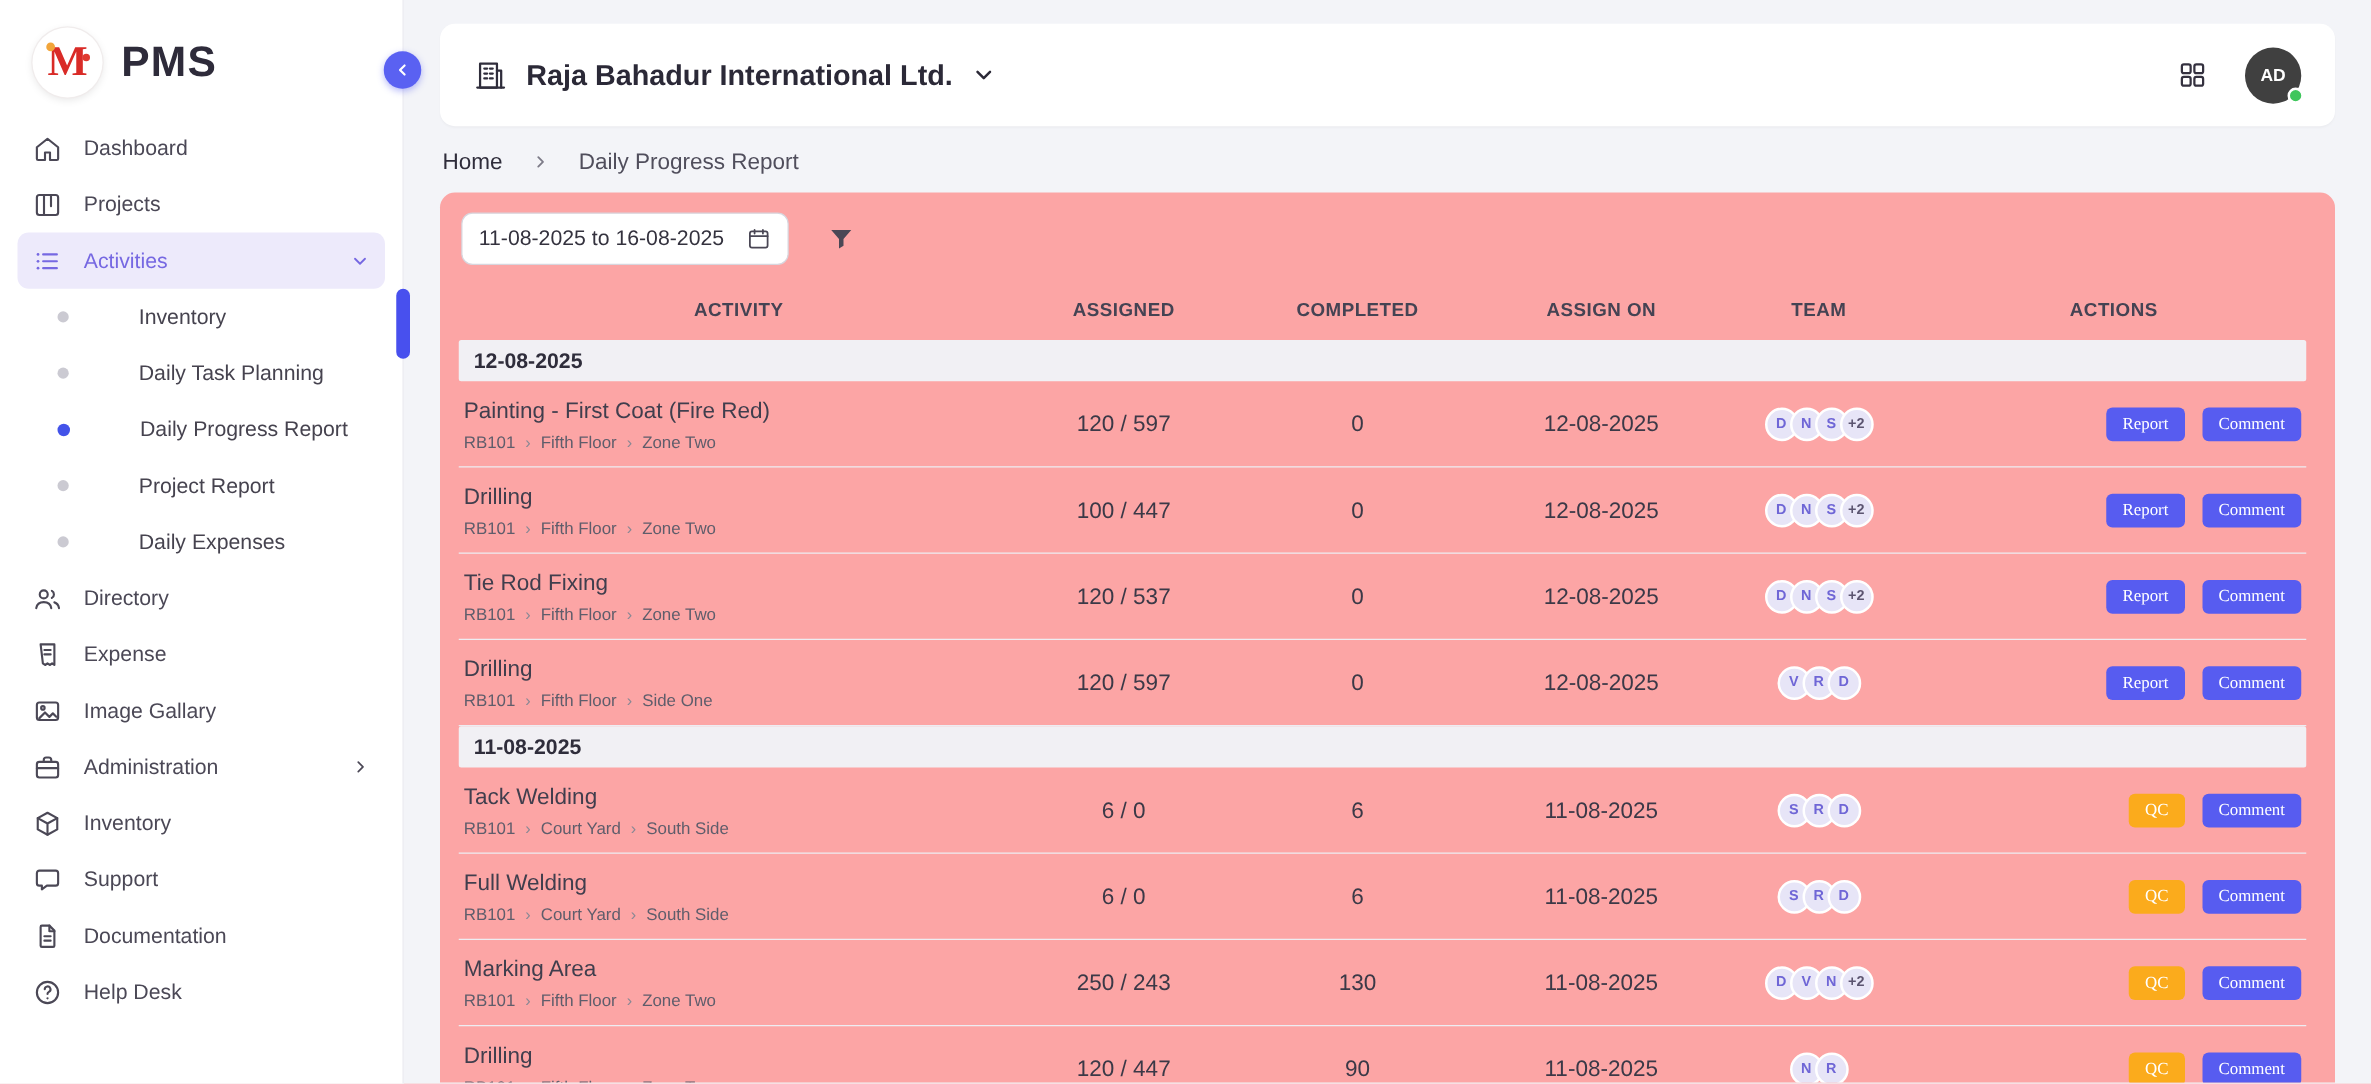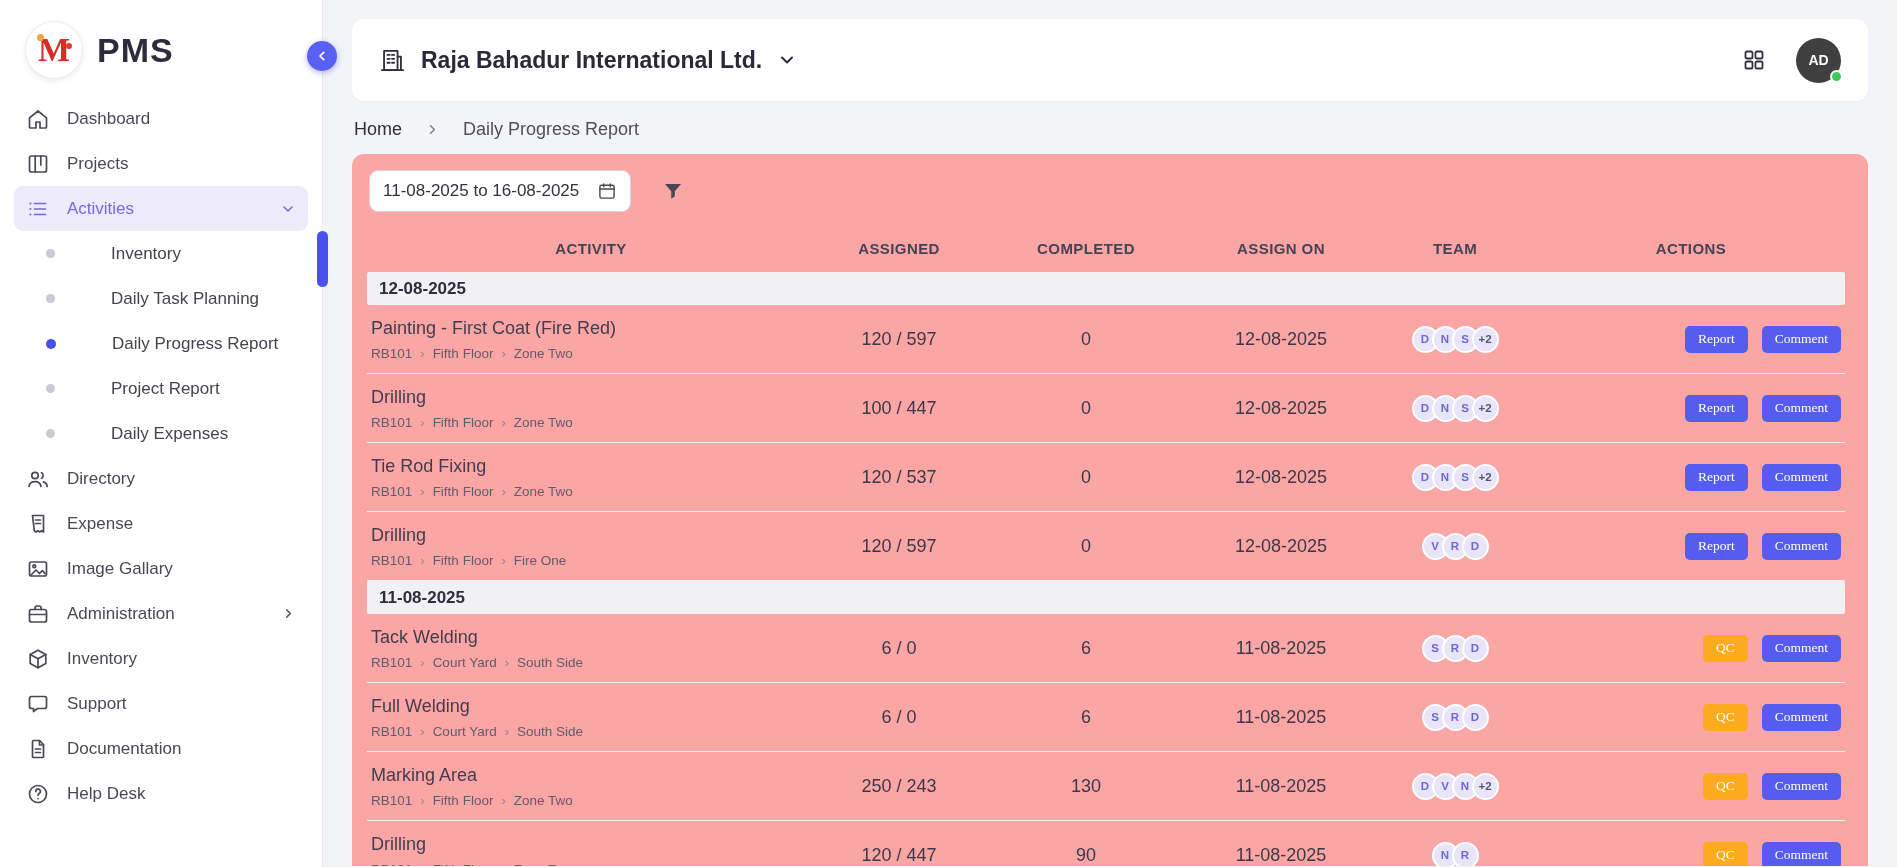--- a/index.html
+++ b/index.html
@@ -458,21 +458,21 @@
             <button class="btn comment">Comment</button>
           </div>
         </div>
 
         <div class="trow">
           <div class="c-activity">
             <div class="a-title">Drilling</div>
             <div class="a-path">
               <span class="pp">RB101</span>
                 <span class="pp">Fifth Floor</span>
-                <span class="pp">Fire One</span>
+                <span class="pp">Side One</span>
             </div>
           </div>
           <div class="c-num">120 / 597</div>
           <div class="c-num">0</div>
           <div class="c-num">12-08-2025</div>
           <div class="c-team">
             <span class="chip">V</span>
               <span class="chip">R</span>
               <span class="chip">D</span>
           </div>

